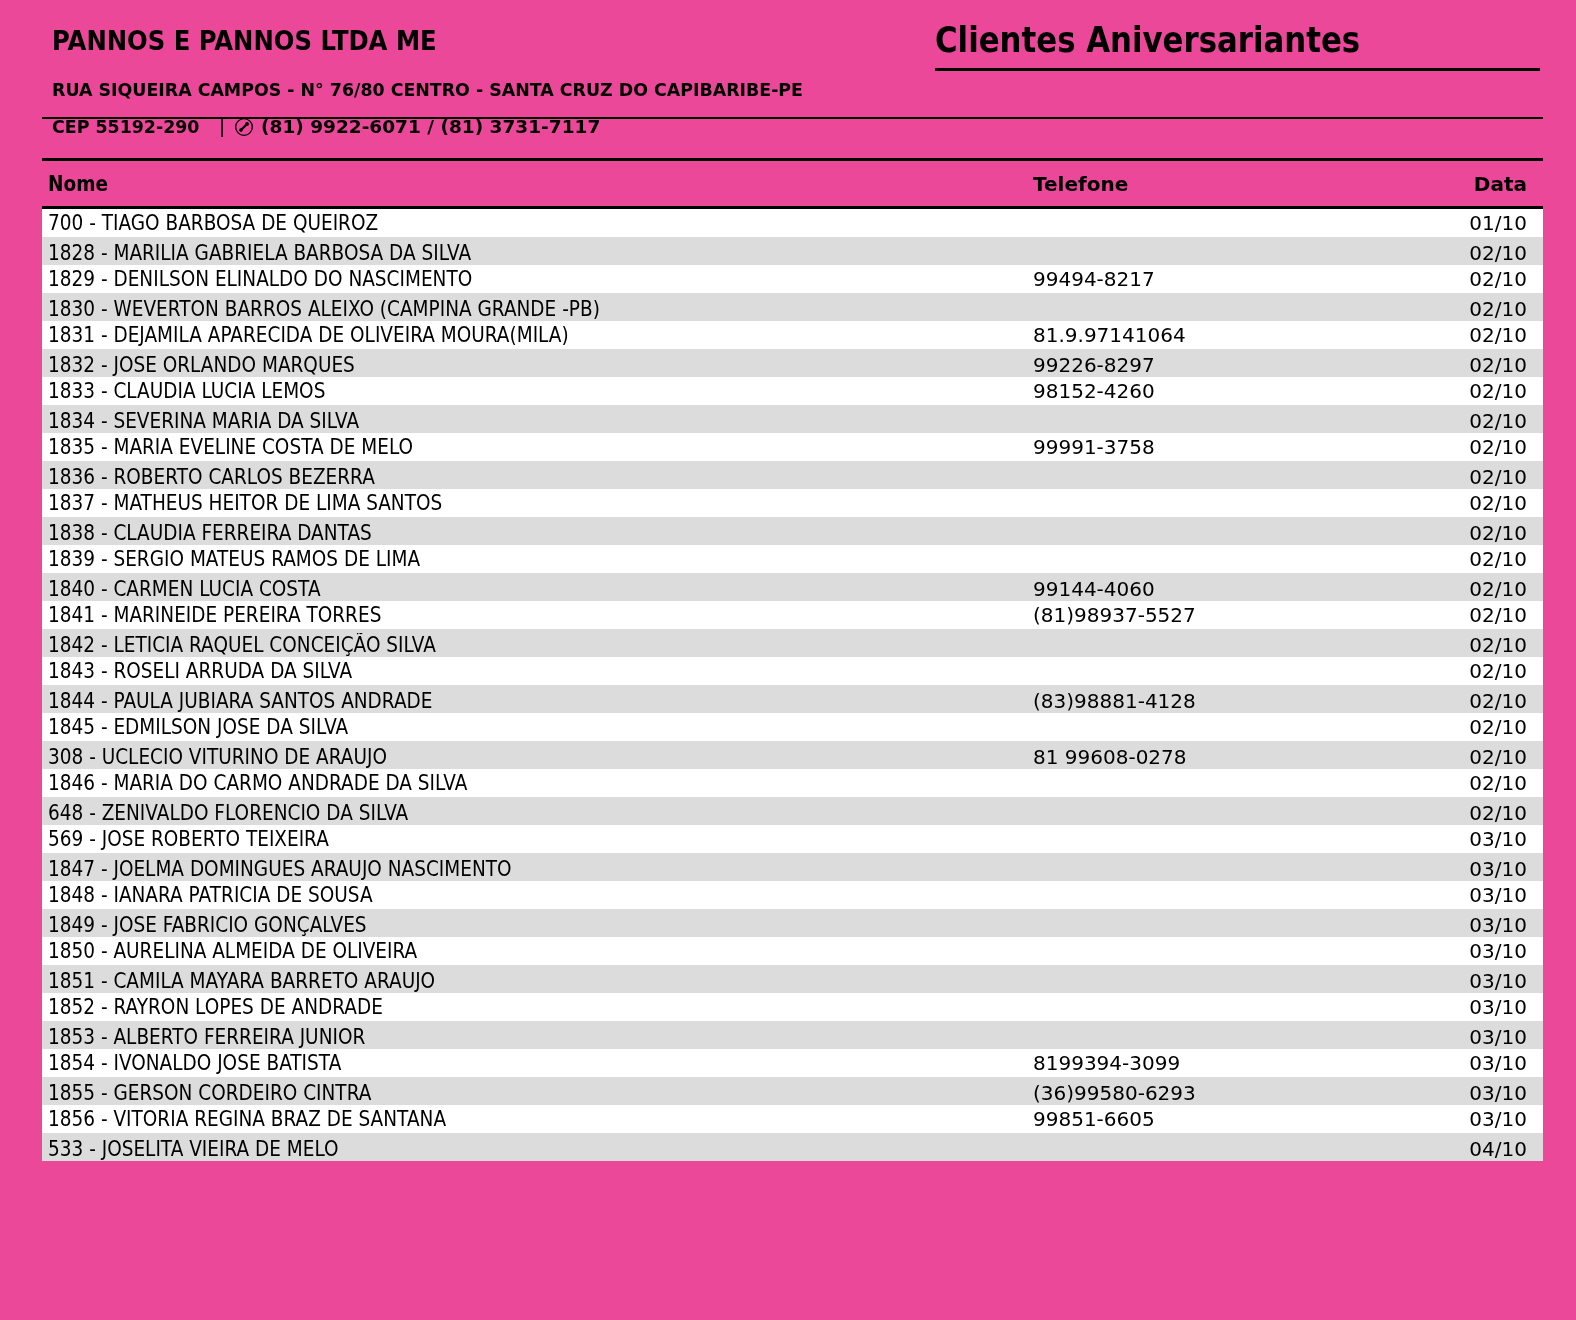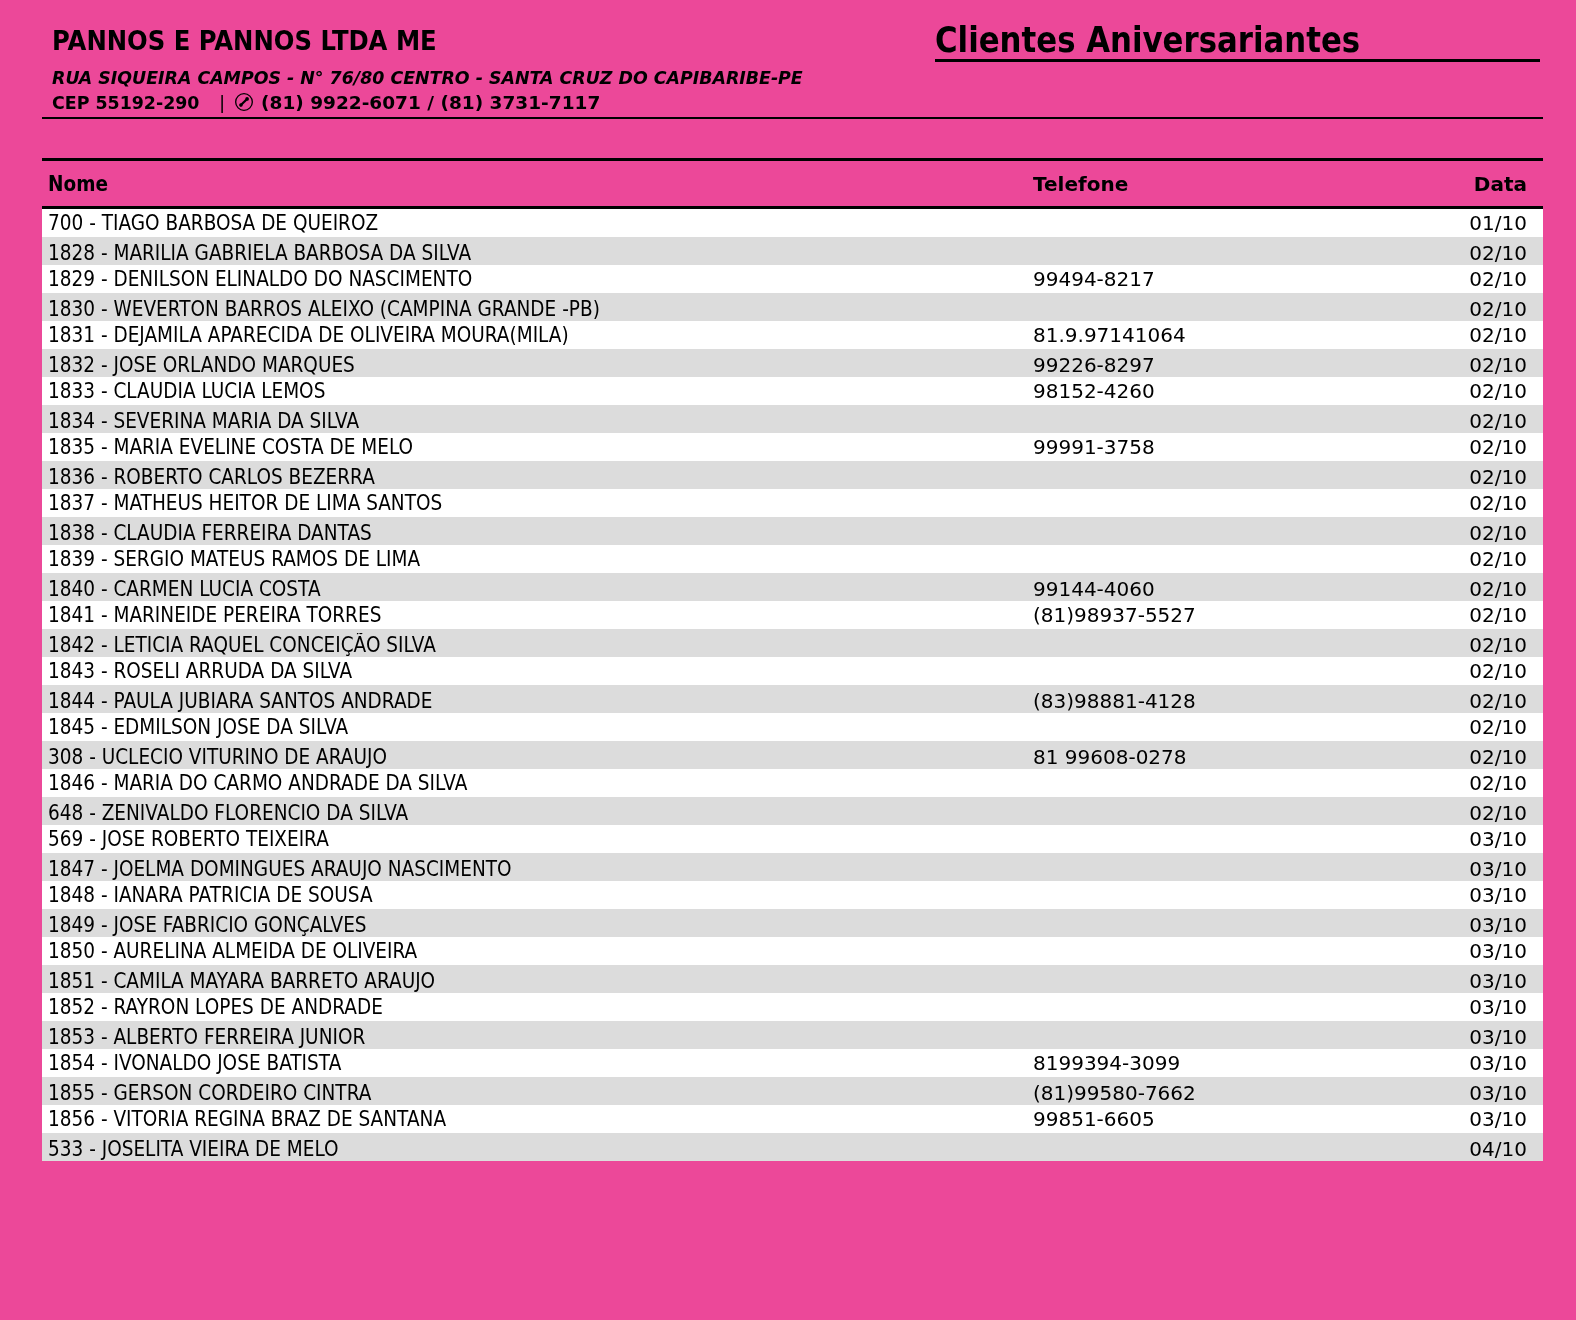--- a/index.html
+++ b/index.html
@@ -14,38 +14,37 @@
   }
 
   
   .company-block { position:absolute; left:52px; top:26px; }
   .company-name {
     font-size:27px; font-weight:bold; line-height:1.1;
     display:inline-block; transform:scaleX(.90); transform-origin:0 50%;
     white-space:nowrap;
   }
   .company-address {
-    margin-top:11px;
+    margin-top:23px;
     font-size:18.5px; font-weight:bold; line-height:1.15;
     display:block;
-    font-style:italic;
   }
   .company-address > span {
     display:inline-block; transform:scaleX(.94); transform-origin:0 50%;
     white-space:nowrap;
   }
-  .company-contact { margin-top:4px; font-size:18.5px; font-weight:bold; display:flex; align-items:flex-start; }
+  .company-contact { margin-top:16px; font-size:18.5px; font-weight:bold; display:flex; align-items:flex-end; }
   .cep { display:inline-block; transform:scaleX(.94); transform-origin:0 50%; white-space:nowrap; }
   .pipe { font-weight:normal; margin:0 9px 0 10px; color:#000; }
   .phone-icon-svg { width:20px; height:20px; margin-right:7px; flex:0 0 auto; }
   .phones { white-space:nowrap; letter-spacing:0; }
 
   .title-block {
     position:absolute; left:935px; top:22px; width:605px;
-    border-bottom:3px solid #000; 
+    border-bottom:3px solid #000; padding-bottom:9px;
   }
   .report-title {
     font-size:35px; font-weight:bold; line-height:1.05;
     display:inline-block; transform:scaleX(.88); transform-origin:0 50%;
     white-space:nowrap;
   }
 
   .header-rule {
     position:absolute; left:42px; top:117px; width:1501px;
     border-top:2px solid #000;
@@ -293,21 +292,21 @@
   </div>
 
   <div class="trow">
     <div class="col-name"><span class="cell-name">1854 - IVONALDO JOSE BATISTA</span></div>
     <div class="col-phone"><span class="cell-phone">8199394-3099</span></div>
     <div class="col-date"><span class="cell-date">03/10</span></div>
   </div>
 
   <div class="trow alt">
     <div class="col-name"><span class="cell-name">1855 - GERSON CORDEIRO CINTRA</span></div>
-    <div class="col-phone"><span class="cell-phone">(81)99580-7662</span></div>
+    <div class="col-phone"><span class="cell-phone">(36)99580-6293</span></div>
     <div class="col-date"><span class="cell-date">03/10</span></div>
   </div>
 
   <div class="trow">
     <div class="col-name"><span class="cell-name">1856 - VITORIA REGINA BRAZ DE SANTANA</span></div>
     <div class="col-phone"><span class="cell-phone">99851-6605</span></div>
     <div class="col-date"><span class="cell-date">03/10</span></div>
   </div>
 
   <div class="trow alt">

